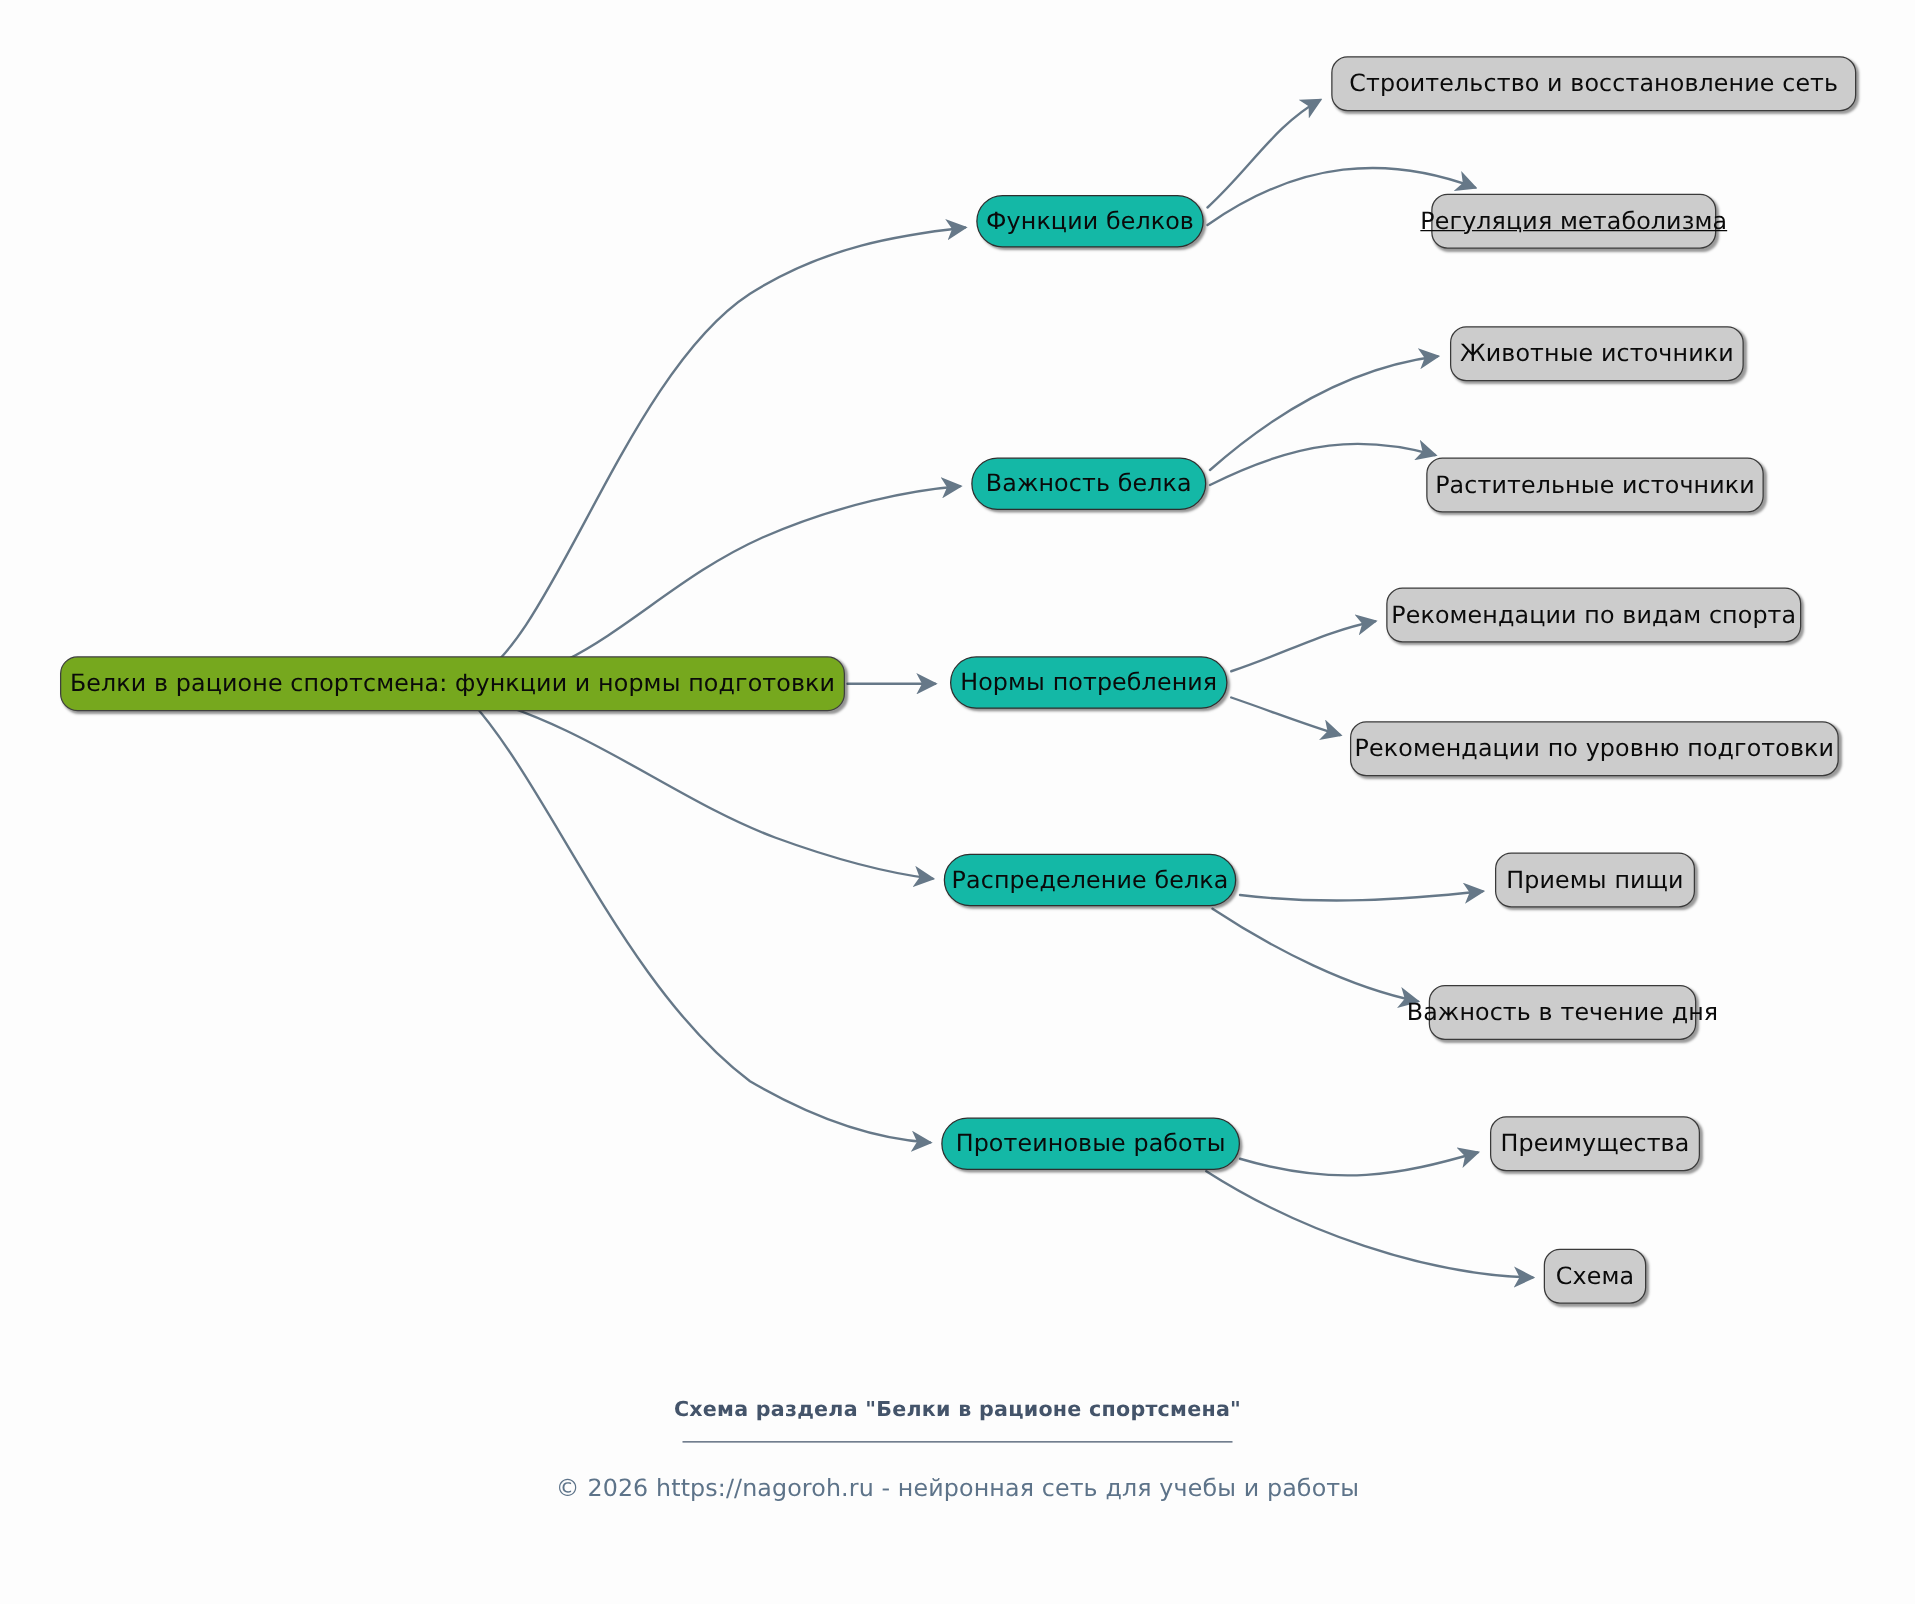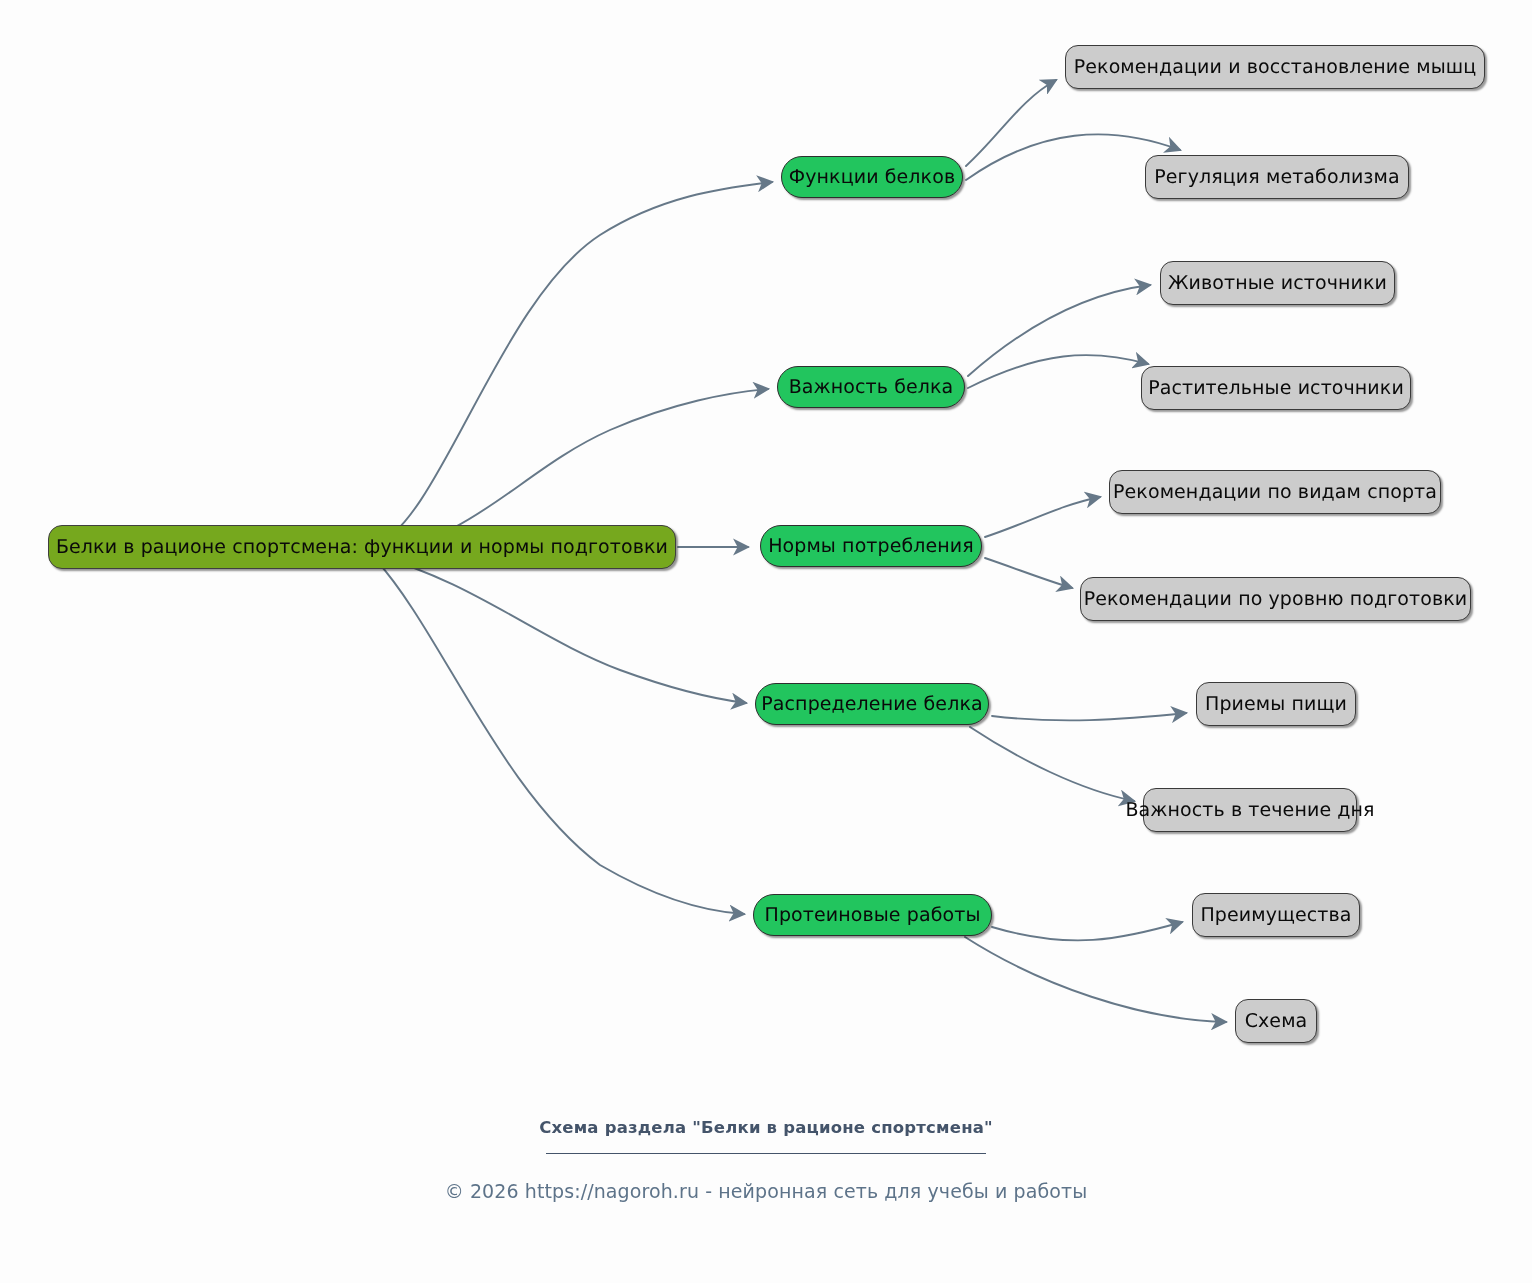--- a/index.html
+++ b/index.html
@@ -51,21 +51,21 @@
 
   .node.root {
     background: #76a81e;
     border: 1.6px solid #3f3f3f;
     box-shadow: 2px 2px 2px rgba(0,0,0,0.42);
     height: 44px;
     border-radius: 14px;
   }
 
   .node.branch {
-    background: #22c55e;
+    background: #14b8a6;
     border: 1.6px solid #2e2e2e;
     box-shadow: 2px 2px 2px rgba(0,0,0,0.42);
     height: 42px;
     border-radius: 21px;
   }
 
   .node.leaf {
     background: #cccccc;
     border: 1.6px solid #3a3a3a;
     box-shadow: 2px 2px 2px rgba(0,0,0,0.40);
@@ -129,22 +129,22 @@
         <path d="M 992,716 C 1060,724 1120,720 1186,713" marker-end="url(#arrow)"></path>
         <path d="M 970,727 C 1020,760 1080,790 1134,801" marker-end="url(#arrow)"></path>
         <path d="M 992,927 C 1070,950 1120,940 1182,922" marker-end="url(#arrow)"></path>
         <path d="M 965,937 C 1040,985 1140,1020 1226,1022" marker-end="url(#arrow)"></path>
       </g>
   </svg>
 
   <div id="nodes">
       <div class="node root" style="left: 48px; top: 525px; width: 628px;">Белки в рационе спортсмена: функции и нормы подготовки</div>
       <div class="node branch" style="left: 781px; top: 156px; width: 182px;">Функции белков</div>
-      <div class="node leaf" style="left: 1065px; top: 45px; width: 420px;">Рекомендации и восстановление мышц</div>
-      <div class="node leaf" style="left: 1145px; top: 155px; width: 264px;">Регуляция метаболизма</div>
+      <div class="node leaf" style="left: 1065px; top: 45px; width: 420px;">Строительство и восстановление сеть</div>
+      <div class="node leaf" style="left: 1145px; top: 155px; width: 228px; text-decoration: underline;">Регуляция метаболизма</div>
       <div class="node branch" style="left: 777px; top: 366px; width: 188px;">Важность белка</div>
       <div class="node leaf" style="left: 1160px; top: 261px; width: 235px;">Животные источники</div>
       <div class="node leaf" style="left: 1141px; top: 366px; width: 270px;">Растительные источники</div>
       <div class="node branch" style="left: 760px; top: 525px; width: 222px;">Нормы потребления</div>
       <div class="node leaf" style="left: 1109px; top: 470px; width: 332px;">Рекомендации по видам спорта</div>
       <div class="node leaf" style="left: 1080px; top: 577px; width: 391px;">Рекомендации по уровню подготовки</div>
       <div class="node branch" style="left: 755px; top: 683px; width: 234px;">Распределение белка</div>
       <div class="node leaf" style="left: 1196px; top: 682px; width: 160px;">Приемы пищи</div>
       <div class="node leaf" style="left: 1143px; top: 788px; width: 214px;">Важность в течение дня</div>
       <div class="node branch" style="left: 753px; top: 894px; width: 239px;">Протеиновые работы</div>

